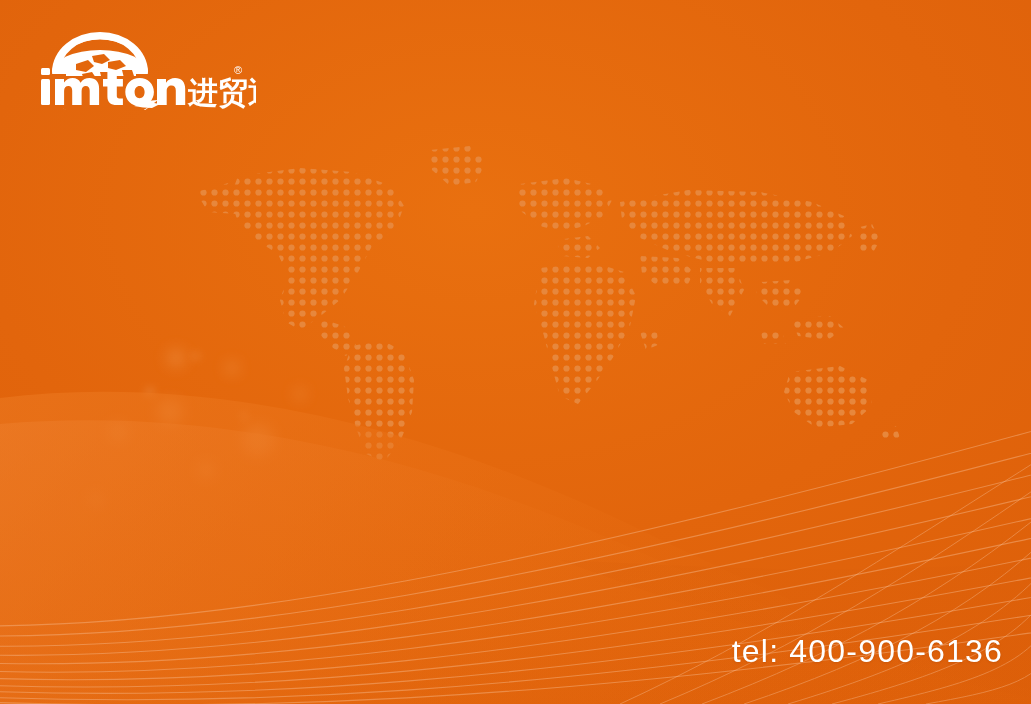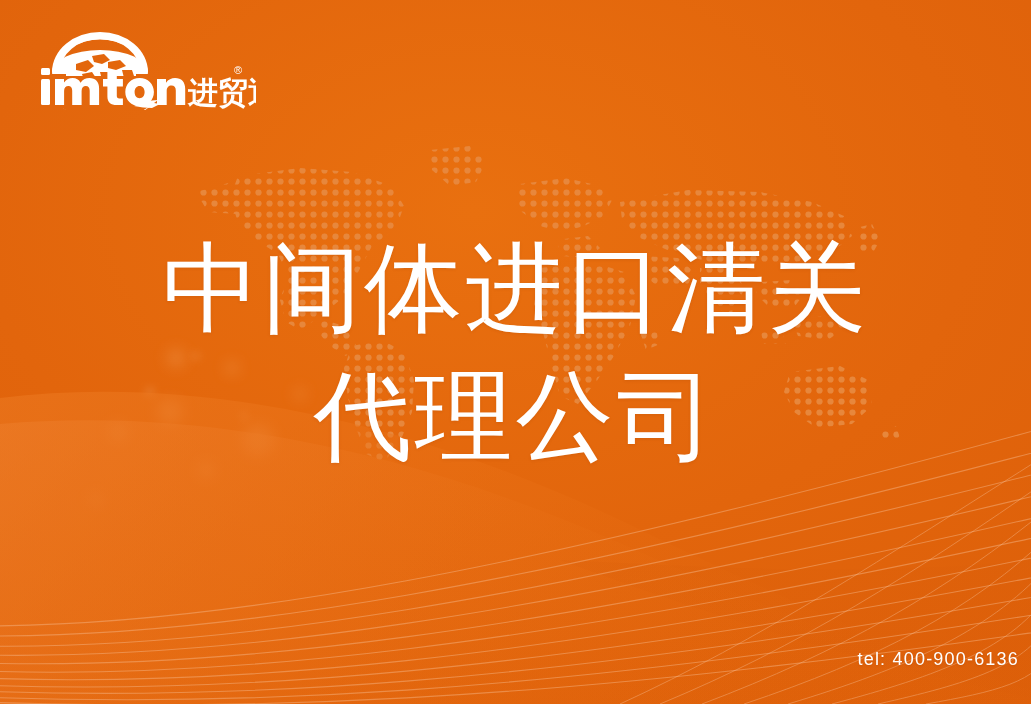--- a/index.html
+++ b/index.html
@@ -57,24 +57,24 @@
     line-height: 128px;
     font-weight: 300;
     letter-spacing: 3px;
     white-space: nowrap;
     text-shadow: 0 1px 3px rgba(150,60,0,.18);
   }
 
   
   #tel {
     position: absolute;
-    right: 12px;
+    right: 28px;
     bottom: 34px;
     color: #ffffff;
-    font-size: 18px;
+    font-size: 32px;
     letter-spacing: 1.2px;
     font-weight: 400;
     white-space: nowrap;
     text-shadow: 0 1px 2px rgba(150,60,0,.25);
     margin-left: 31px;
   }
 </style>
 </head>
 <body>
 
@@ -265,20 +265,16 @@
       <text x="198" y="46" font-family="'Liberation Sans','DejaVu Sans',sans-serif" font-size="11" fill="#ffffff">®</text>
 
       <g fill="#ffffff">
         <path d="M22 76 C 38 92, 76 96, 104 84 C 110 81, 114 78, 117 75
                  C 112 82, 100 88, 86 90 C 60 94, 34 88, 22 76 Z"></path>
         <path d="M98 78 C 106 74, 114 72, 122 72 L118 75 L124 76 L116 80 C 110 80, 104 79, 98 78 Z"></path>
       </g>
     </svg>
   </div>
 
-  <div id="headline">
-    <span class="headline-line">中间体进口清关</span>
-    <span class="headline-line">代理公司</span>
-  </div>
 
   <div id="tel">tel: 400-900-6136</div>
 
 </div>
 
 </body></html>

